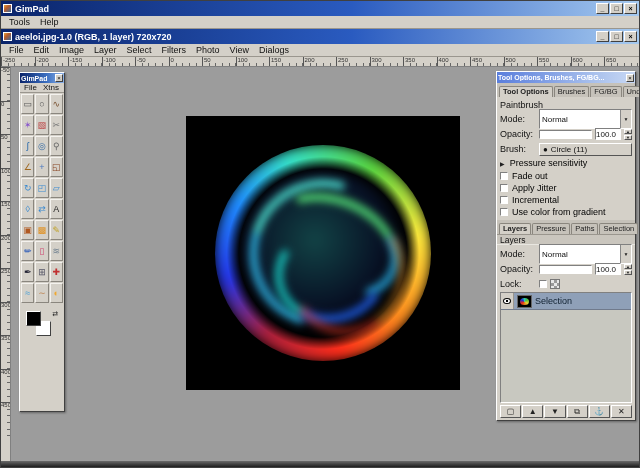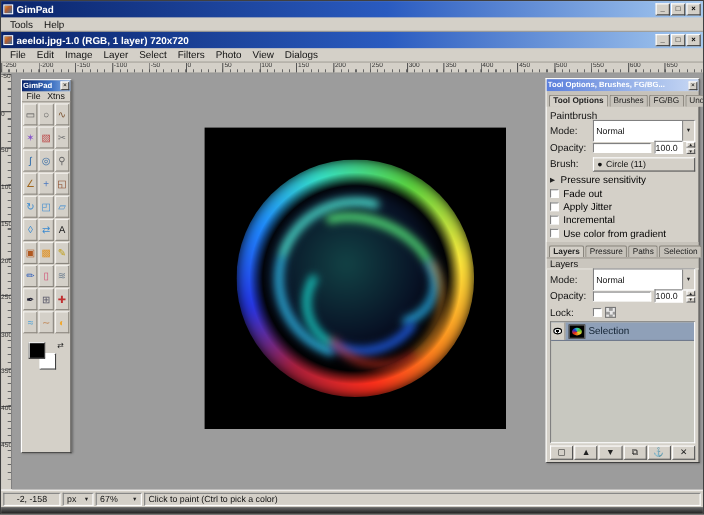--- a/index.html
+++ b/index.html
@@ -489,27 +489,15 @@
             <span class="lbtn">▼</span>
             <span class="lbtn">⧉</span>
             <span class="lbtn">⚓</span>
             <span class="lbtn">✕</span>
           </div>
       </div>
 
     </div>
   </div>
 
-  <div class="statusbar">
-    <span class="sunken pos-box">-2, -158</span>
-    <span class="sunken unit-box">
-      <span>px</span>
-      <span class="dd-arrow">▼</span>
-    </span>
-    <span class="sunken zoom-box">
-      <span>67%</span>
-      <span class="dd-arrow">▼</span>
-    </span>
-    <span class="sunken msg-box">Click to paint (Ctrl to pick a color)</span>
-  </div>
 
   <div class="bottom-edge"></div>
 </div>
 
 </body></html>

